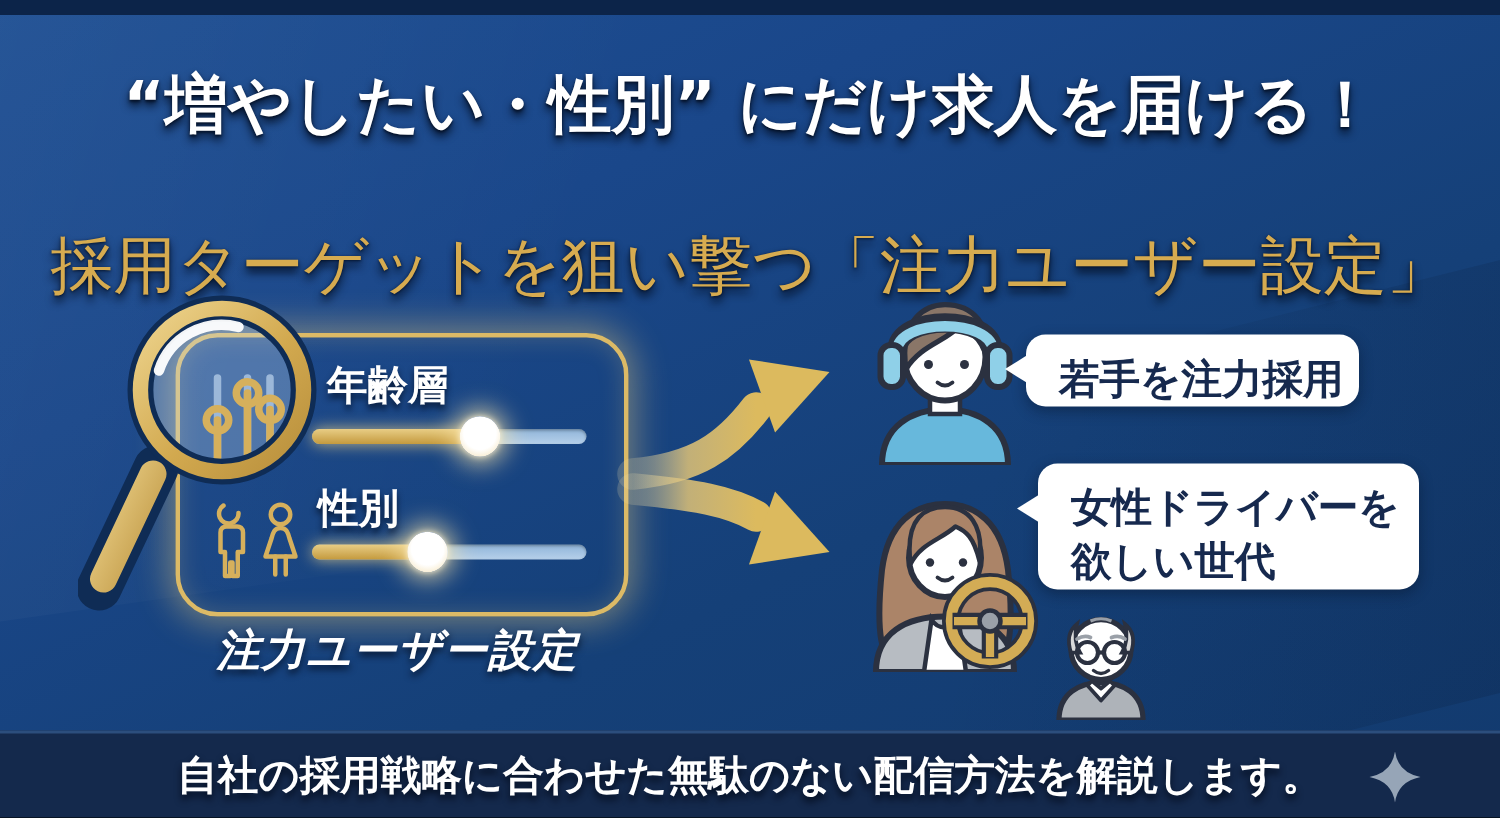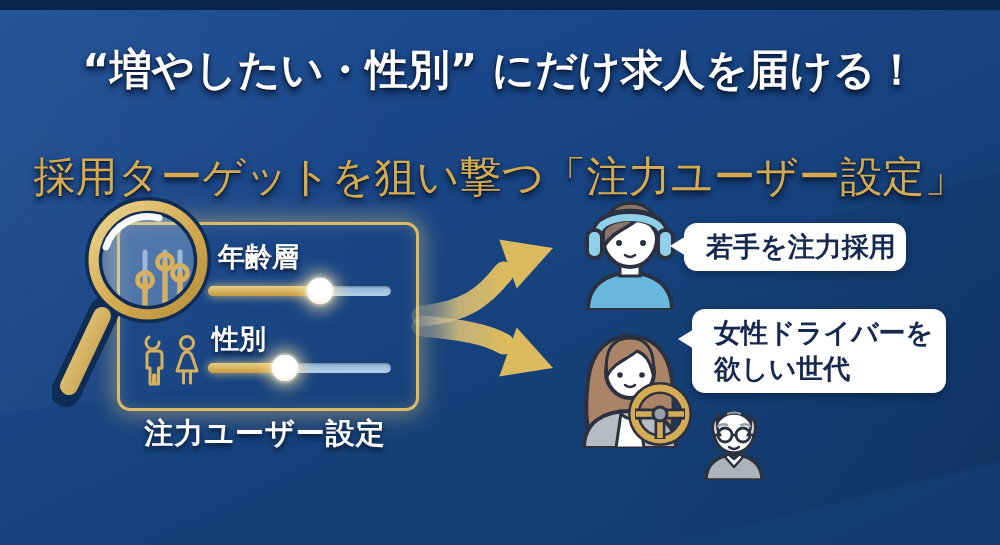--- a/index.html
+++ b/index.html
@@ -12,42 +12,42 @@
   .streak-b{position:absolute;right:-160px;bottom:30px;width:780px;height:280px;
     background:linear-gradient(115deg,rgba(4,14,34,0) 35%,rgba(4,14,34,0.22));transform:rotate(-14deg);}
   .title1{position:absolute;left:0;top:42px;width:100%;text-align:center;
     font-size:42px;font-weight:900;color:#ffffff;letter-spacing:0;
     text-shadow:0 4px 6px rgba(3,14,34,0.9),0 1px 2px rgba(3,14,34,0.9);}
   .title2{position:absolute;left:0;top:104px;width:100%;text-align:center;
     font-size:42px;font-weight:400;color:#d6ab50;letter-spacing:0;
     text-shadow:0 4px 6px rgba(3,14,34,0.95),0 1px 2px rgba(3,14,34,0.9);margin-top:45px;}
   
   .panel{position:absolute;left:117px;top:222px;width:296px;height:183px;
-    border:3px solid #dcba66;border-radius:13px;
+    border:3px solid #dcba66;border-radius:28px;
     box-shadow:0 0 22px 5px rgba(235,205,125,0.42),inset 0 0 16px rgba(235,205,125,0.22);}
   .row-label{position:absolute;font-size:27px;font-weight:800;color:#fff;
     text-shadow:0 3px 4px rgba(3,14,34,0.8);}
   .age-label{left:98px;top:14px;}
   .gender-label{left:92px;top:96px;}
   .slider{position:absolute;left:88px;width:183px;height:10px;border-radius:6px;
     background:linear-gradient(180deg,#8fb4d9,#b6d0ea);box-shadow:inset 0 1px 2px rgba(0,0,0,0.3);}
   .slider.age{top:61px;} .slider.gender{top:138px;}
   .slider .fill{position:absolute;left:0;top:0;bottom:0;width:var(--pct,50%);border-radius:6px;
     background:linear-gradient(180deg,#e8cd85,#c49a3e);box-shadow:0 0 10px rgba(240,215,140,0.8);}
   .slider .knob{position:absolute;top:50%;left:var(--pct,50%);transform:translate(-50%,-50%);
     width:27px;height:27px;border-radius:50%;
     background:radial-gradient(circle at 50% 42%,#ffffff 52%,#f3dfae 100%);
     box-shadow:0 0 16px 5px rgba(255,232,170,0.75),0 0 4px rgba(255,255,255,0.9);}
   .caption{position:absolute;left:117px;top:414px;width:296px;text-align:center;
     font-size:29px;font-weight:900;color:#fff;letter-spacing:1px;
-    text-shadow:0 3px 5px rgba(3,14,34,0.85);}
+    text-shadow:0 3px 5px rgba(3,14,34,0.85);font-style:italic;}
   .abs{position:absolute;}
   
   .bubble{position:absolute;background:#fff;border-radius:13px;color:#16294e;font-weight:900;
-    display:flex;align-items:center;box-shadow:0 3px 9px rgba(4,14,32,0.4);}
+    display:flex;align-items:flex-end;box-shadow:0 3px 9px rgba(4,14,32,0.4);}
   .bubble::before{content:"";position:absolute;left:-14px;width:0;height:0;
     border-top:10px solid transparent;border-bottom:10px solid transparent;border-right:16px solid #fff;}
   .b1{left:684px;top:223px;width:222px;height:48px;font-size:27px;padding-left:22px;box-sizing:border-box;}
   .b1::before{top:13px;}
   .b2{left:692px;top:309px;width:254px;height:84px;font-size:27px;line-height:36px;
     padding-left:22px;box-sizing:border-box;}
   .b2::before{top:20px;}
   .b3{left:769px;top:416px;width:216px;height:40px;font-size:21px;padding-left:20px;box-sizing:border-box;}
   .b3::before{top:10px;border-top-width:8px;border-bottom-width:8px;border-right-width:13px;}
   
@@ -196,13 +196,19 @@
     <path d="M20,33 C17,24 19,18 24,14 C22,22 23,28 26,33 Z" fill="#d9d9d9" stroke="#2b3140" stroke-width="2.5"></path>
     <path d="M60,33 C63,24 61,18 56,14 C58,22 57,28 54,33 Z" fill="#d9d9d9" stroke="#2b3140" stroke-width="2.5"></path>
     <path d="M33,12 Q40,9 47,12" stroke="#9aa0a8" stroke-width="2" fill="none"></path>
     <circle cx="31" cy="33" r="7" fill="none" stroke="#2b3140" stroke-width="2.8"></circle>
     <circle cx="49" cy="33" r="7" fill="none" stroke="#2b3140" stroke-width="2.8"></circle>
     <path d="M38,33 h4" stroke="#2b3140" stroke-width="2.8"></path>
     <path d="M24,24 q5,-3 9,-1 M47,23 q5,-2 9,1" stroke="#9aa0a8" stroke-width="2.5" fill="none" stroke-linecap="round"></path>
     <path d="M35,45 Q40,49 45,45" fill="none" stroke="#2b3140" stroke-width="2.3" stroke-linecap="round"></path>
   </svg>
 
+  <div class="footer">
+    <div class="footer-text">自社の採用戦略に合わせた無駄のない配信方法を解説します。</div>
+    <svg class="sparkle" width="36" height="36" viewBox="0 0 36 36">
+      <path d="M18,1 Q20,15 35,18 Q20,21 18,35 Q16,21 1,18 Q16,15 18,1 Z" fill="#96a5b7"></path>
+    </svg>
+  </div>
 </div>
 
 </body></html>

